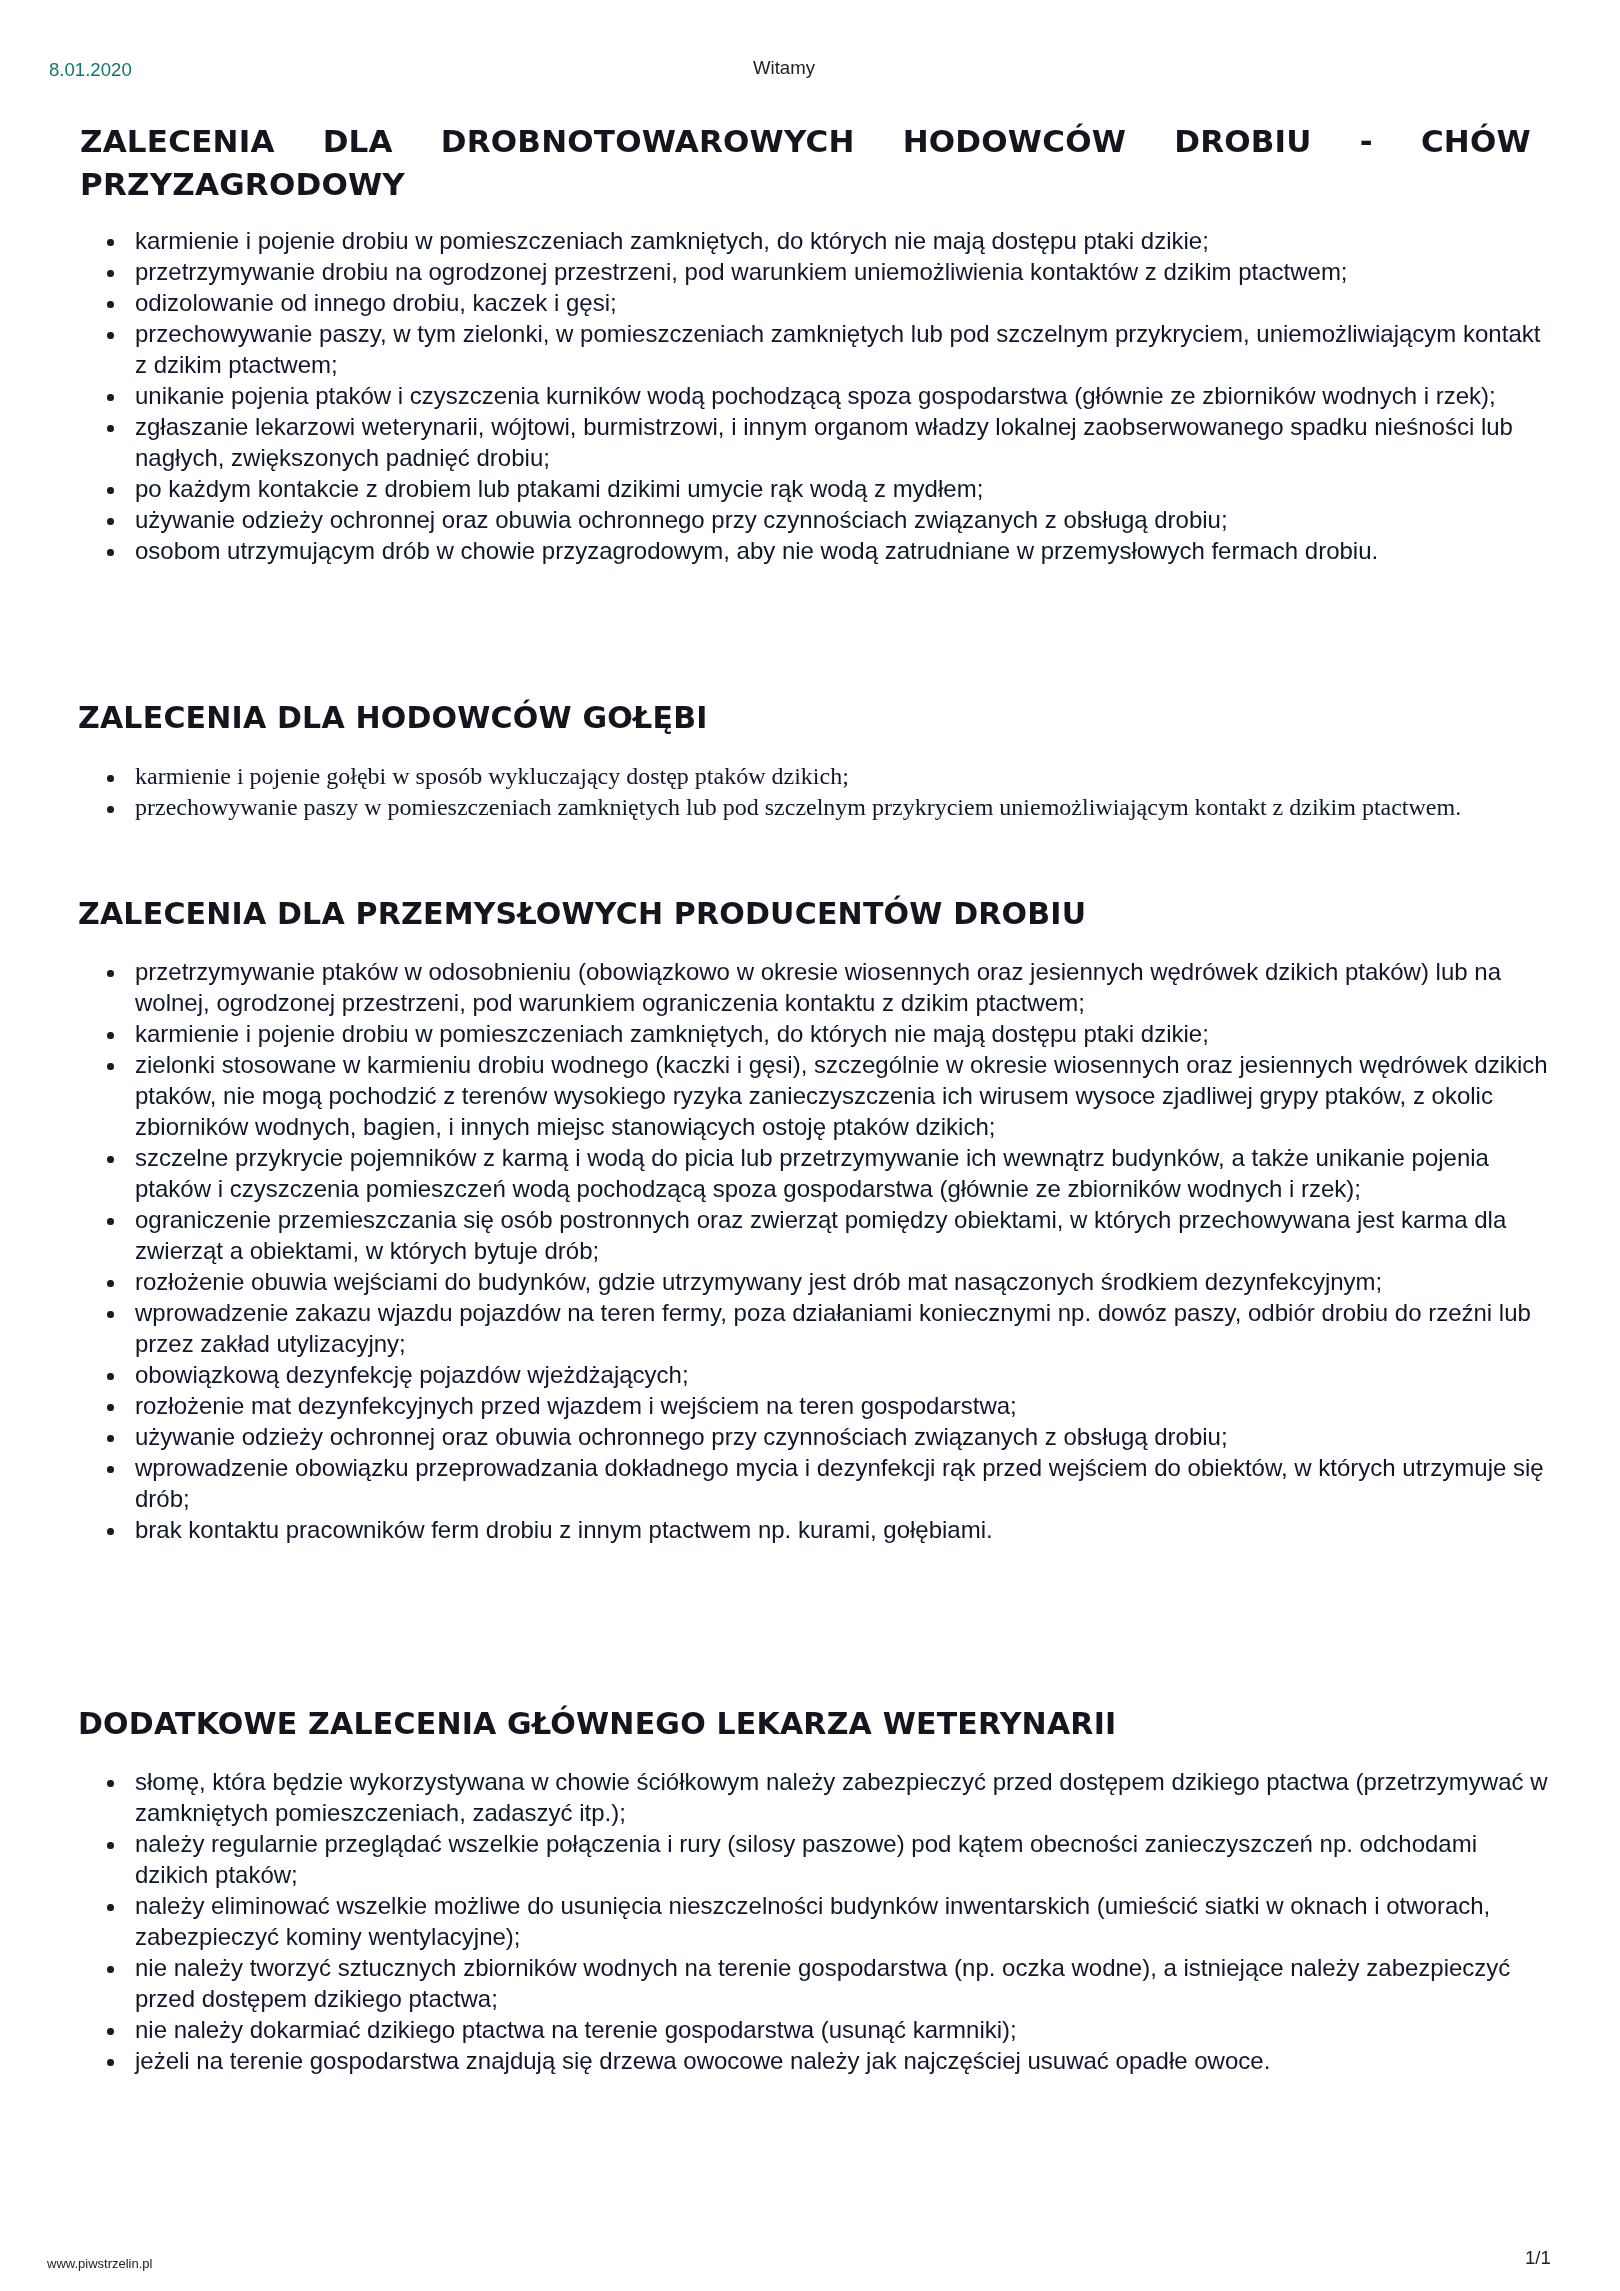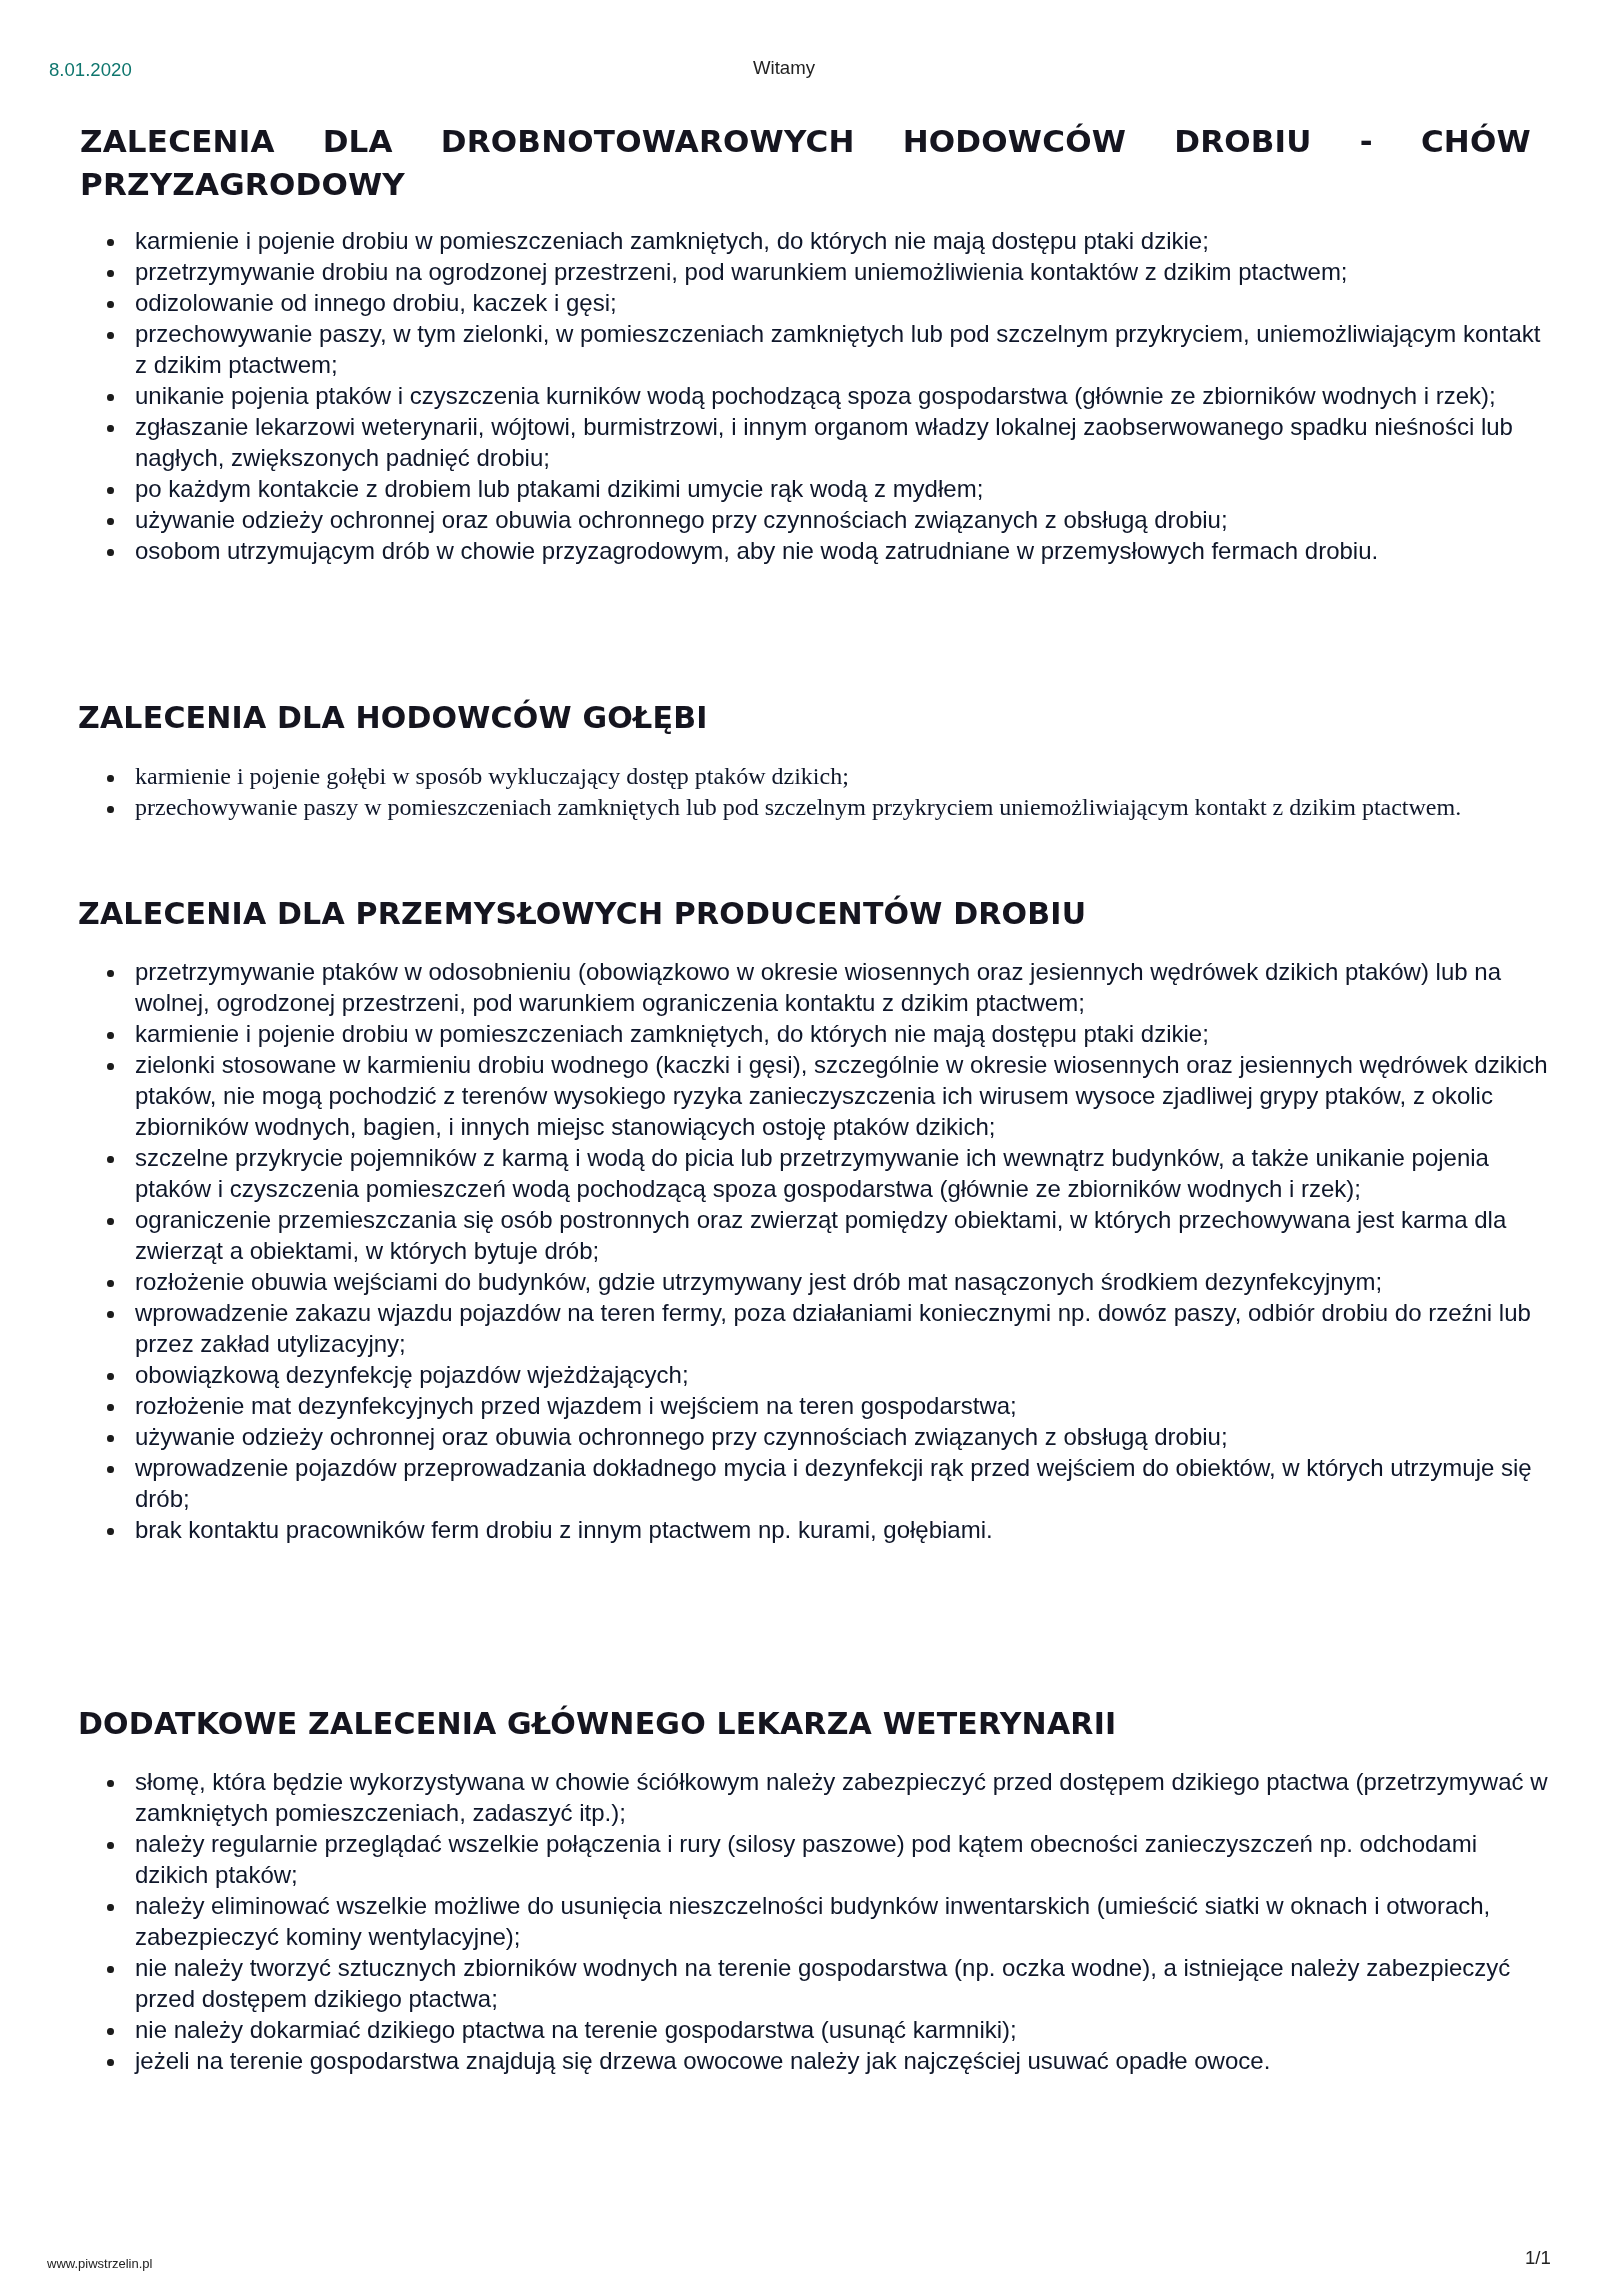--- a/index.html
+++ b/index.html
@@ -90,21 +90,21 @@
   <li>przetrzymywanie ptaków w odosobnieniu (obowiązkowo w okresie wiosennych oraz jesiennych wędrówek dzikich ptaków) lub na wolnej, ogrodzonej przestrzeni, pod warunkiem ograniczenia kontaktu z dzikim ptactwem;</li>
   <li>karmienie i pojenie drobiu w pomieszczeniach zamkniętych, do których nie mają dostępu ptaki dzikie;</li>
   <li>zielonki stosowane w karmieniu drobiu wodnego (kaczki i gęsi), szczególnie w okresie wiosennych oraz jesiennych wędrówek dzikich ptaków, nie mogą pochodzić z terenów wysokiego ryzyka zanieczyszczenia ich wirusem wysoce zjadliwej grypy ptaków, z okolic zbiorników wodnych, bagien, i innych miejsc stanowiących ostoję ptaków dzikich;</li>
   <li>szczelne przykrycie pojemników z karmą i wodą do picia lub przetrzymywanie ich wewnątrz budynków, a także unikanie pojenia ptaków i czyszczenia pomieszczeń wodą pochodzącą spoza gospodarstwa (głównie ze zbiorników wodnych i rzek);</li>
   <li>ograniczenie przemieszczania się osób postronnych oraz zwierząt pomiędzy obiektami, w których przechowywana jest karma dla zwierząt a obiektami, w których bytuje drób;</li>
   <li>rozłożenie obuwia wejściami do budynków, gdzie utrzymywany jest drób mat nasączonych środkiem dezynfekcyjnym;</li>
   <li>wprowadzenie zakazu wjazdu pojazdów na teren fermy, poza działaniami koniecznymi np. dowóz paszy, odbiór drobiu do rzeźni lub przez zakład utylizacyjny;</li>
   <li>obowiązkową dezynfekcję pojazdów wjeżdżających;</li>
   <li>rozłożenie mat dezynfekcyjnych przed wjazdem i wejściem na teren gospodarstwa;</li>
   <li>używanie odzieży ochronnej oraz obuwia ochronnego przy czynnościach związanych z obsługą drobiu;</li>
-  <li>wprowadzenie pojazdów przeprowadzania dokładnego mycia i dezynfekcji rąk przed wejściem do obiektów, w których utrzymuje się drób;</li>
+  <li>wprowadzenie obowiązku przeprowadzania dokładnego mycia i dezynfekcji rąk przed wejściem do obiektów, w których utrzymuje się drób;</li>
   <li>brak kontaktu pracowników ferm drobiu z innym ptactwem np. kurami, gołębiami.</li>
 </ul>
 
 <div class="content" id="sec3">
   <h2>DODATKOWE ZALECENIA GŁÓWNEGO LEKARZA WETERYNARII</h2>
 </div>
 <ul id="list3">
   <li>słomę, która będzie wykorzystywana w chowie ściółkowym należy zabezpieczyć przed dostępem dzikiego ptactwa (przetrzymywać w zamkniętych pomieszczeniach, zadaszyć itp.);</li>
   <li>należy regularnie przeglądać wszelkie połączenia i rury (silosy paszowe) pod kątem obecności zanieczyszczeń np. odchodami dzikich ptaków;</li>
   <li>należy eliminować wszelkie możliwe do usunięcia nieszczelności budynków inwentarskich (umieścić siatki w oknach i otworach, zabezpieczyć kominy wentylacyjne);</li>

